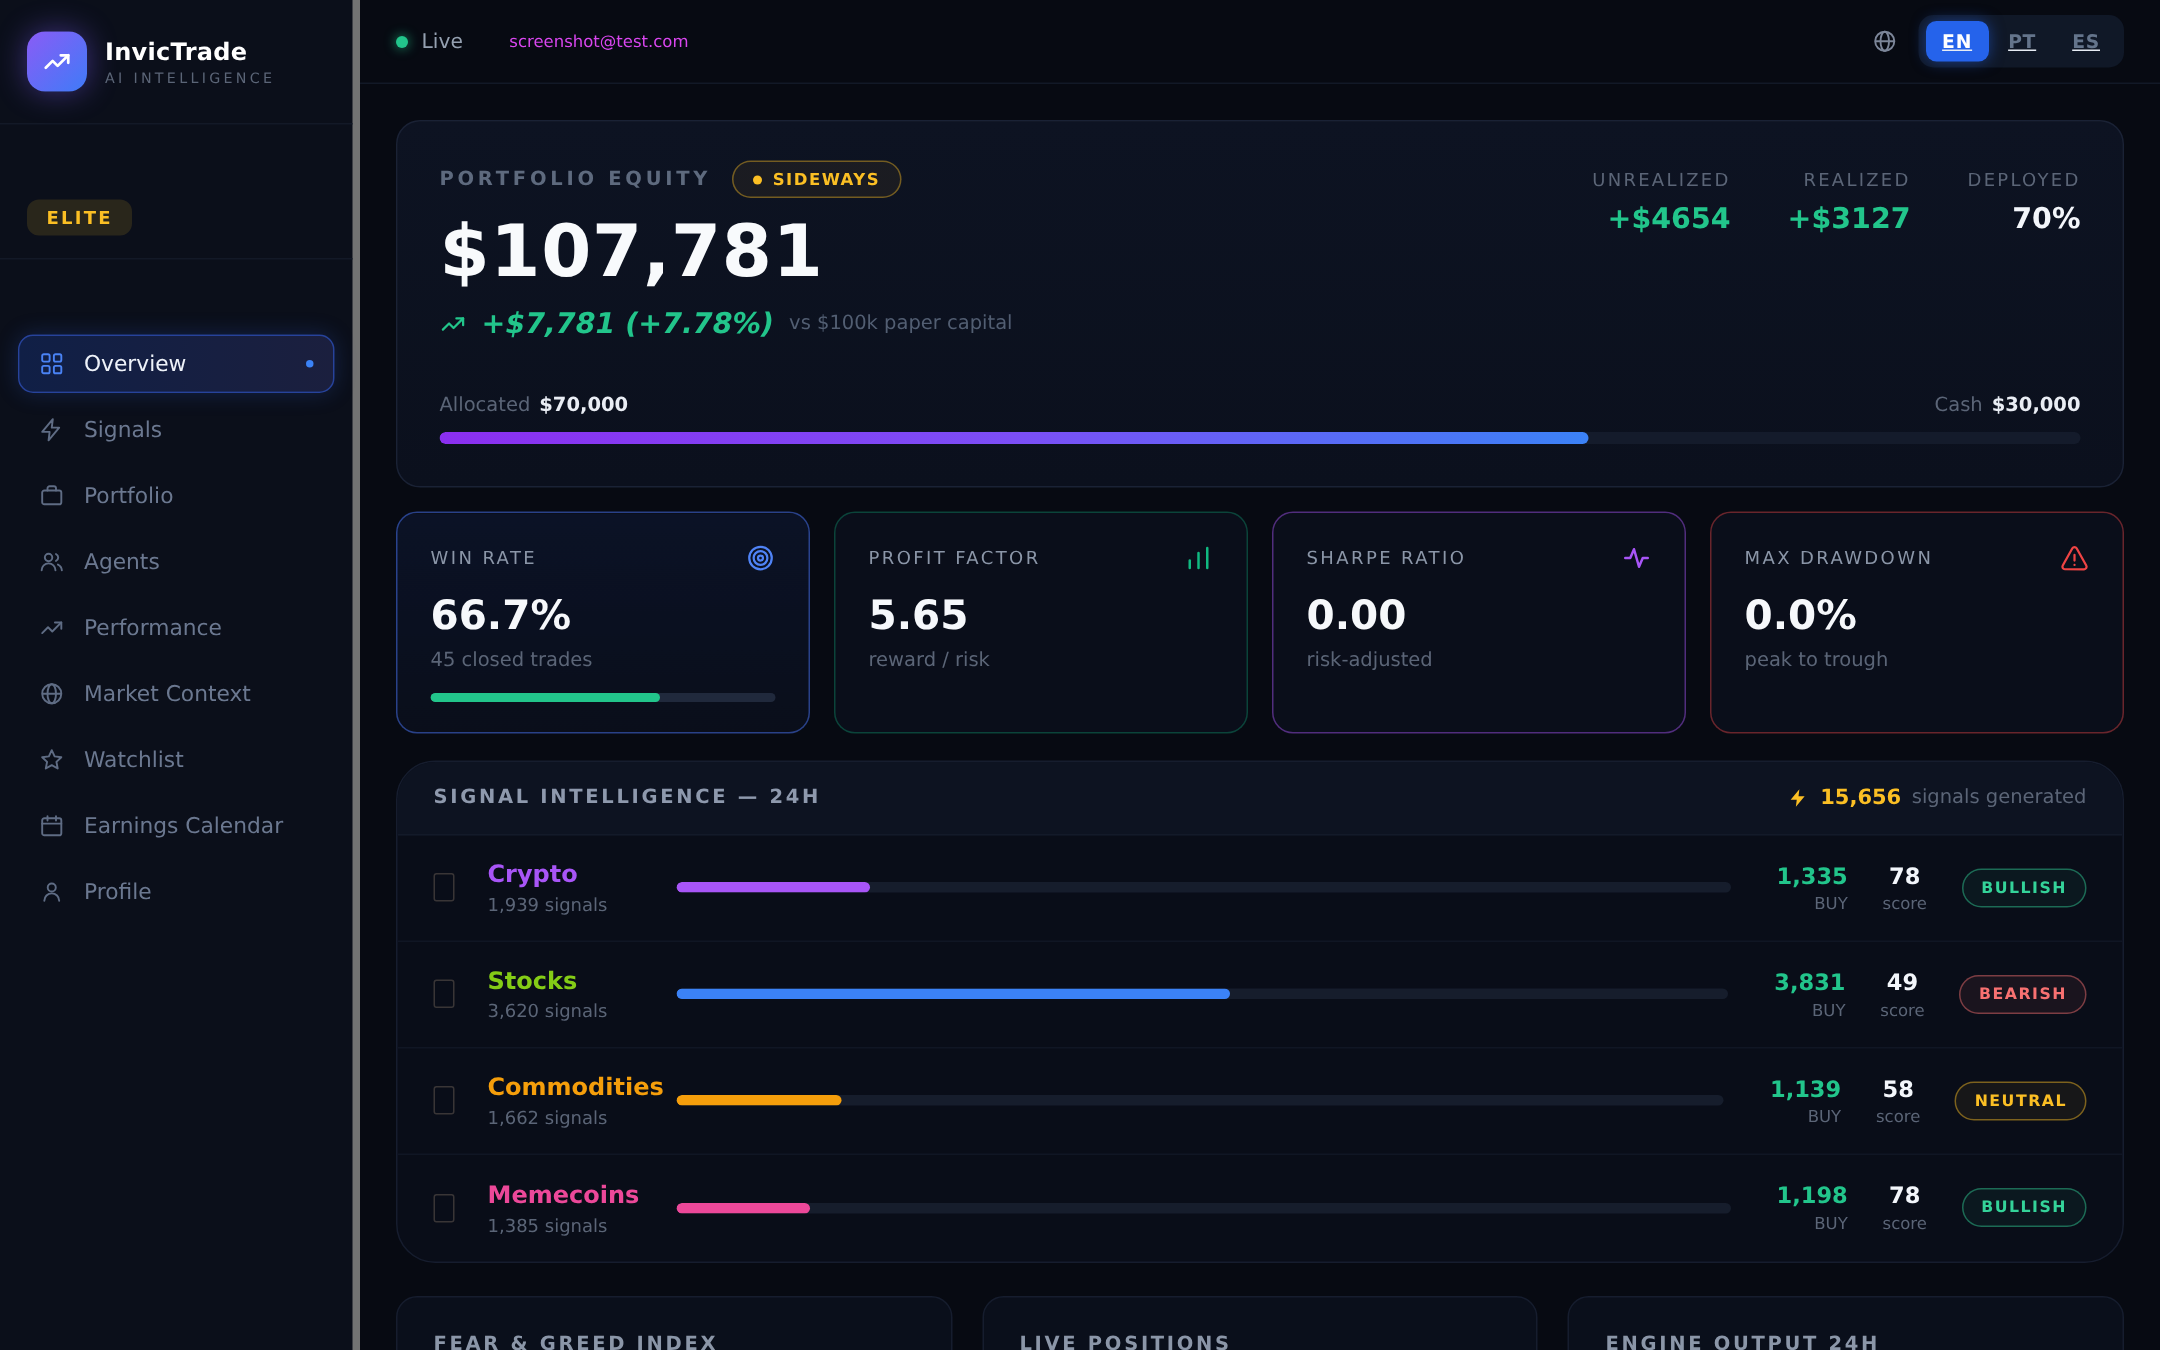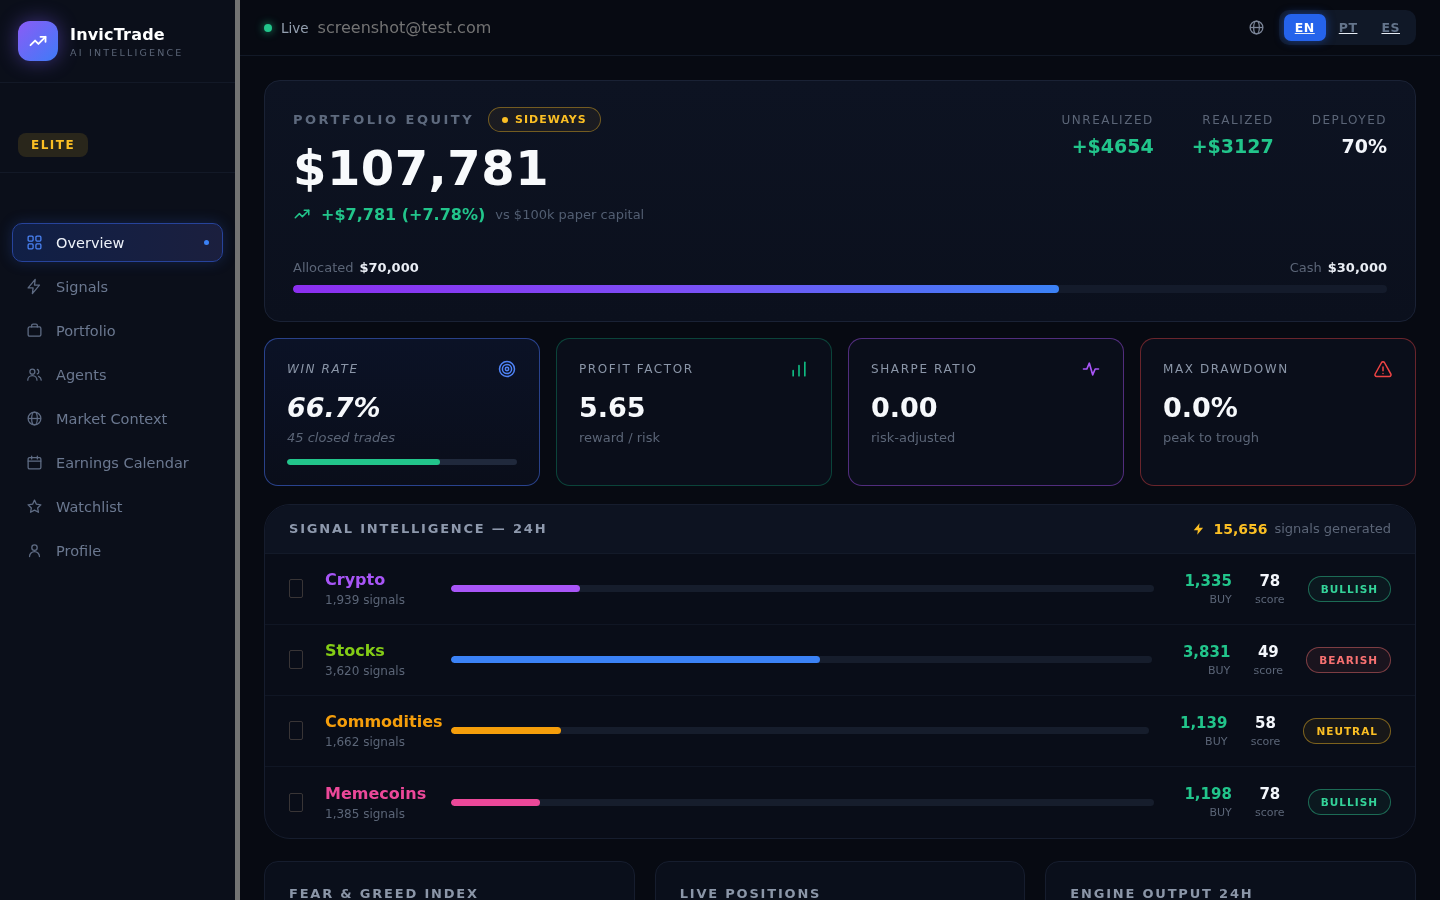--- a/index.html
+++ b/index.html
@@ -25,55 +25,55 @@
   .nav-item.active { background:linear-gradient(90deg,#101f46,#1b1f3e); border:1px solid #27439b; color:#eef2f9; box-shadow:0 0 14px rgba(49,94,215,.25); }
   .nav-item.active .nicon { color:#4a83f5; }
   .active-dot { width:5px; height:5px; border-radius:50%; background:#3b82f6; margin-left:auto; }
 
   
   .main { flex:1; display:flex; flex-direction:column; min-width:0; }
   .topbar { height:56px; min-height:56px; display:flex; align-items:center; justify-content:space-between; padding:0 24px; border-bottom:1px solid #121927; }
   .topbar-left { display:flex; align-items:center; gap:9px; }
   .live-dot { width:8px; height:8px; border-radius:50%; background:#22c58b; box-shadow:0 0 8px rgba(34,197,139,.8); }
   .live-label { font-size:13.5px; color:#94a0b0; }
-  .topbar-email { font-size:16px; color:#737373; margin-left:0; }
+  .topbar-email { font-size:11px; color:#d946ef; margin-left:22px; }
   .topbar-right { display:flex; align-items:center; gap:14px; }
   .globe-btn { color:#7c8699; display:flex; }
   .lang-switch { display:flex; align-items:center; gap:2px; background:#101827; border-radius:10px; padding:4px 5px;text-decoration:underline; }
   .lang-btn { border:none; background:transparent; color:#64748b; font-weight:bold; font-size:12.5px; letter-spacing:.5px; padding:6px 11px; border-radius:7px; cursor:pointer; font-family:inherit; }
   .lang-btn.active { background:#2563eb; color:#ffffff; box-shadow:0 0 10px rgba(37,99,235,.5); }
 
   .content { flex:1; padding:24px; overflow:hidden; }
 
   
   .equity-card { border-radius:16px; background:linear-gradient(180deg,#0d1322,#0b101d); border:1px solid #1a2235; padding:26px 28px 28px; }
   .equity-top { display:flex; justify-content:space-between; align-items:flex-start; }
   .equity-label-row { display:flex; align-items:center; gap:14px; }
   .equity-label { font-size:13px; font-weight:bold; color:#5e6a7e; letter-spacing:2.5px; }
   .trend-badge { display:flex; align-items:center; gap:7px; border:1px solid rgba(251,191,36,.4); background:rgba(251,191,36,.06); color:#fbbf24; font-size:11px; font-weight:bold; letter-spacing:1px; padding:5px 13px; border-radius:999px; }
   .trend-badge::before { content:""; width:6px; height:6px; border-radius:50%; background:#fbbf24; }
   .equity-value { font-size:48px; font-weight:800; color:#f8fafc; letter-spacing:.5px; margin-top:10px; line-height:1.1; }
   .equity-change-row { display:flex; align-items:center; gap:10px; margin-top:10px; }
-  .equity-change { font-size:16px; font-weight:bold; color:#22c58b; }
+  .equity-change { font-size:19px; font-weight:bold; color:#22c58b;font-style:italic; }
   .equity-change-note { font-size:13px; color:#525e72; }
   .equity-stats { display:flex; gap:38px; padding-top:6px; }
   .estat { text-align:right; }
   .estat-label { font-size:12px; color:#5b6577; letter-spacing:1.5px; }
   .estat-value { font-size:19px; font-weight:800; margin-top:8px; }
   .alloc { margin-top:36px; }
   .alloc-row { display:flex; justify-content:space-between; font-size:13px; }
   .alloc-label { color:#5b6577; }
   .alloc-value { color:#e9edf4; font-weight:bold; margin-left:6px; }
   .alloc-track { margin-top:10px; height:8px; border-radius:4px; background:#141b2b; overflow:hidden; }
   .alloc-fill { height:100%; border-radius:4px; background:linear-gradient(90deg,#8b2ff0,#7c4ef6,#3b82f6); }
 
   
   .stats-grid { display:grid; grid-template-columns:repeat(4,1fr); gap:16px; margin-top:16px; }
   .stat-card { border-radius:14px; padding:20px 22px; height:148px; background:#0a0e1a; border:1px solid #1a2235; }
-  .stat-card.acc-blue { border-color:rgba(72,116,246,.5); background:linear-gradient(180deg,#0b1226,#0a0e1a);font-style:italic; }
+  .stat-card.acc-blue { border-color:rgba(72,116,246,.5); background:linear-gradient(180deg,#0b1226,#0a0e1a); }
   .stat-card.acc-green { border-color:rgba(16,185,129,.32); }
   .stat-card.acc-purple { border-color:rgba(168,85,247,.45); }
   .stat-card.acc-red { border-color:rgba(239,68,68,.42); }
   .stat-head { display:flex; justify-content:space-between; align-items:center; }
   .stat-label { font-size:12px; color:#8b96a8; letter-spacing:1.6px; }
   .stat-icon { display:flex; }
   .stat-value { font-size:27px; font-weight:800; color:#f6f8fb; margin-top:13px; }
   .stat-sub { font-size:13px; color:#5b6577; margin-top:7px; }
   .stat-track { margin-top:14px; height:6px; border-radius:3px; background:#20293c; overflow:hidden; }
   .stat-fill { height:100%; border-radius:3px; background:#22c58b; }
@@ -168,44 +168,53 @@
               <circle cx="9" cy="8" r="3.5"></circle>
               <path d="M2.5 20 a6.5 6.5 0 0 1 13 0"></path>
               <path d="M16 4.8 a3.5 3.5 0 0 1 0 6.4"></path>
               <path d="M17.8 14.6 a6.5 6.5 0 0 1 3.7 5.4"></path>
             </svg>
           </span>
         <span>Agents</span>
       </div>
       <div class="nav-item">
         <span class="nicon">
+            <svg width="17" height="17" viewBox="0 0 24 24" fill="none" stroke="currentColor" stroke-width="1.8" stroke-linecap="round" stroke-linejoin="round">
+              <path d="M3 17 l5.5-5.5 4 4 L21 7"></path>
+              <path d="M15 7 h6 v6"></path>
+            </svg>
+          </span>
+        <span>Performance</span>
+      </div>
+      <div class="nav-item">
+        <span class="nicon">
             <svg width="17" height="17" viewBox="0 0 24 24" fill="none" stroke="currentColor" stroke-width="1.8">
               <circle cx="12" cy="12" r="9"></circle>
               <path d="M3 12 h18"></path>
               <ellipse cx="12" cy="12" rx="4" ry="9"></ellipse>
             </svg>
           </span>
         <span>Market Context</span>
       </div>
       <div class="nav-item">
         <span class="nicon">
+            <svg width="17" height="17" viewBox="0 0 24 24" fill="none" stroke="currentColor" stroke-width="1.8" stroke-linejoin="round">
+              <path d="M12 3 l2.7 5.8 6.3 .8 -4.6 4.4 1.2 6.2 -5.6 -3.1 -5.6 3.1 1.2 -6.2 L3 9.6 l6.3 -.8 z"></path>
+            </svg>
+          </span>
+        <span>Watchlist</span>
+      </div>
+      <div class="nav-item">
+        <span class="nicon">
             <svg width="17" height="17" viewBox="0 0 24 24" fill="none" stroke="currentColor" stroke-width="1.8" stroke-linecap="round">
               <rect x="3" y="5" width="18" height="16" rx="2"></rect>
               <path d="M8 3 v4 M16 3 v4 M3 10 h18"></path>
             </svg>
           </span>
         <span>Earnings Calendar</span>
-      </div>
-      <div class="nav-item">
-        <span class="nicon">
-            <svg width="17" height="17" viewBox="0 0 24 24" fill="none" stroke="currentColor" stroke-width="1.8" stroke-linejoin="round">
-              <path d="M12 3 l2.7 5.8 6.3 .8 -4.6 4.4 1.2 6.2 -5.6 -3.1 -5.6 3.1 1.2 -6.2 L3 9.6 l6.3 -.8 z"></path>
-            </svg>
-          </span>
-        <span>Watchlist</span>
       </div>
       <div class="nav-item">
         <span class="nicon">
             <svg width="17" height="17" viewBox="0 0 24 24" fill="none" stroke="currentColor" stroke-width="1.8" stroke-linecap="round">
               <circle cx="12" cy="8" r="3.8"></circle>
               <path d="M5 20.5 a7 7 0 0 1 14 0"></path>
             </svg>
           </span>
         <span>Profile</span>
       </div>

